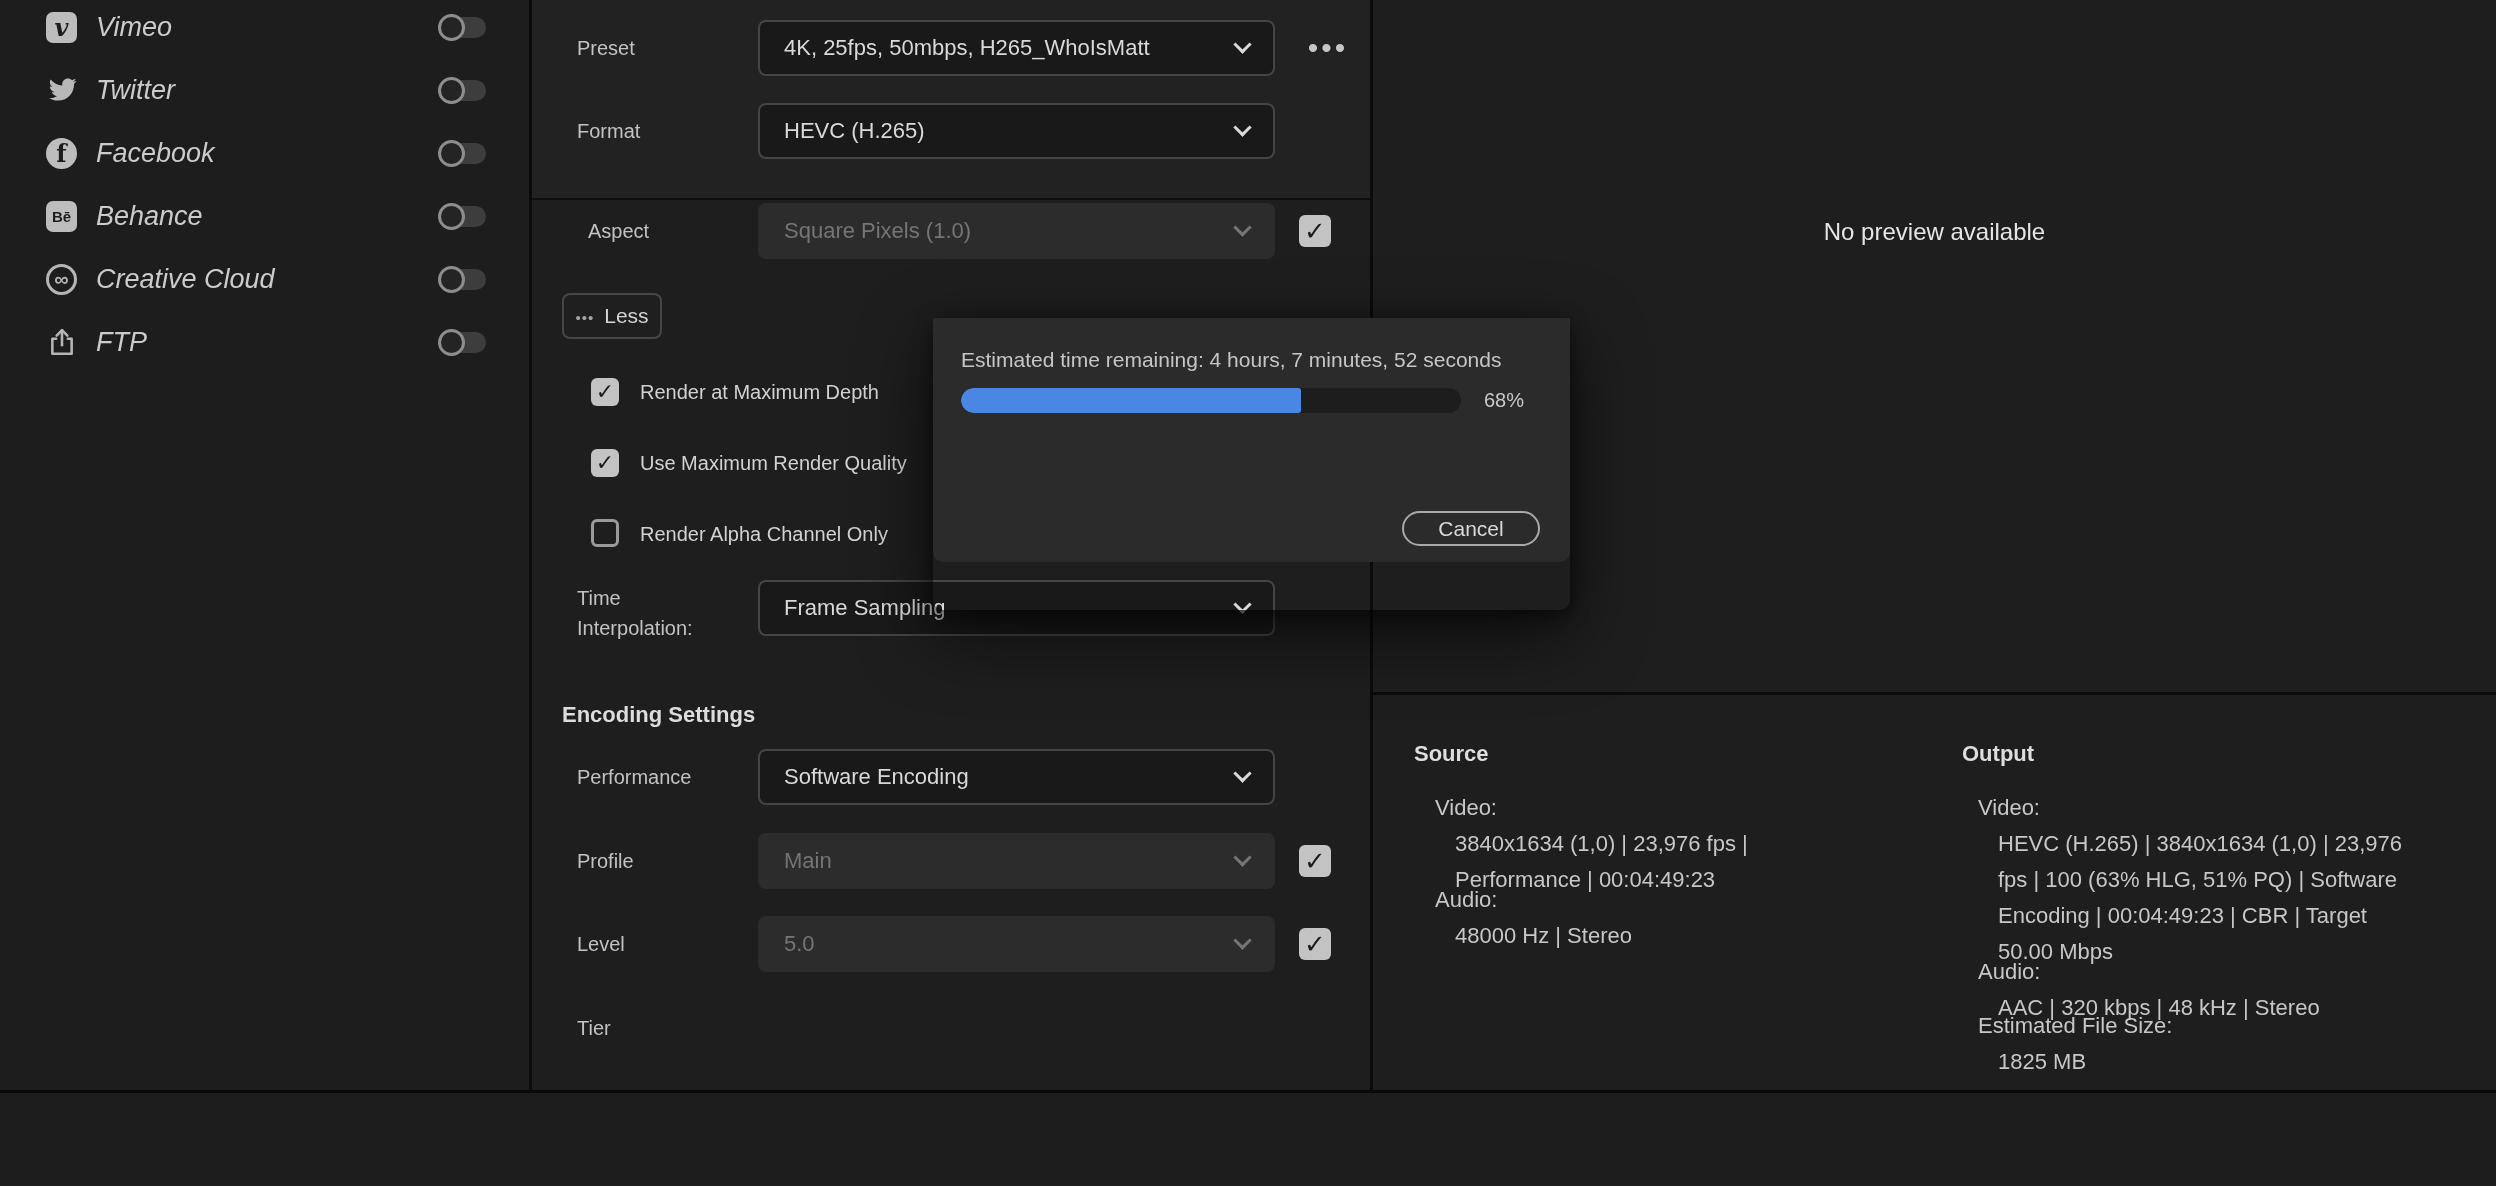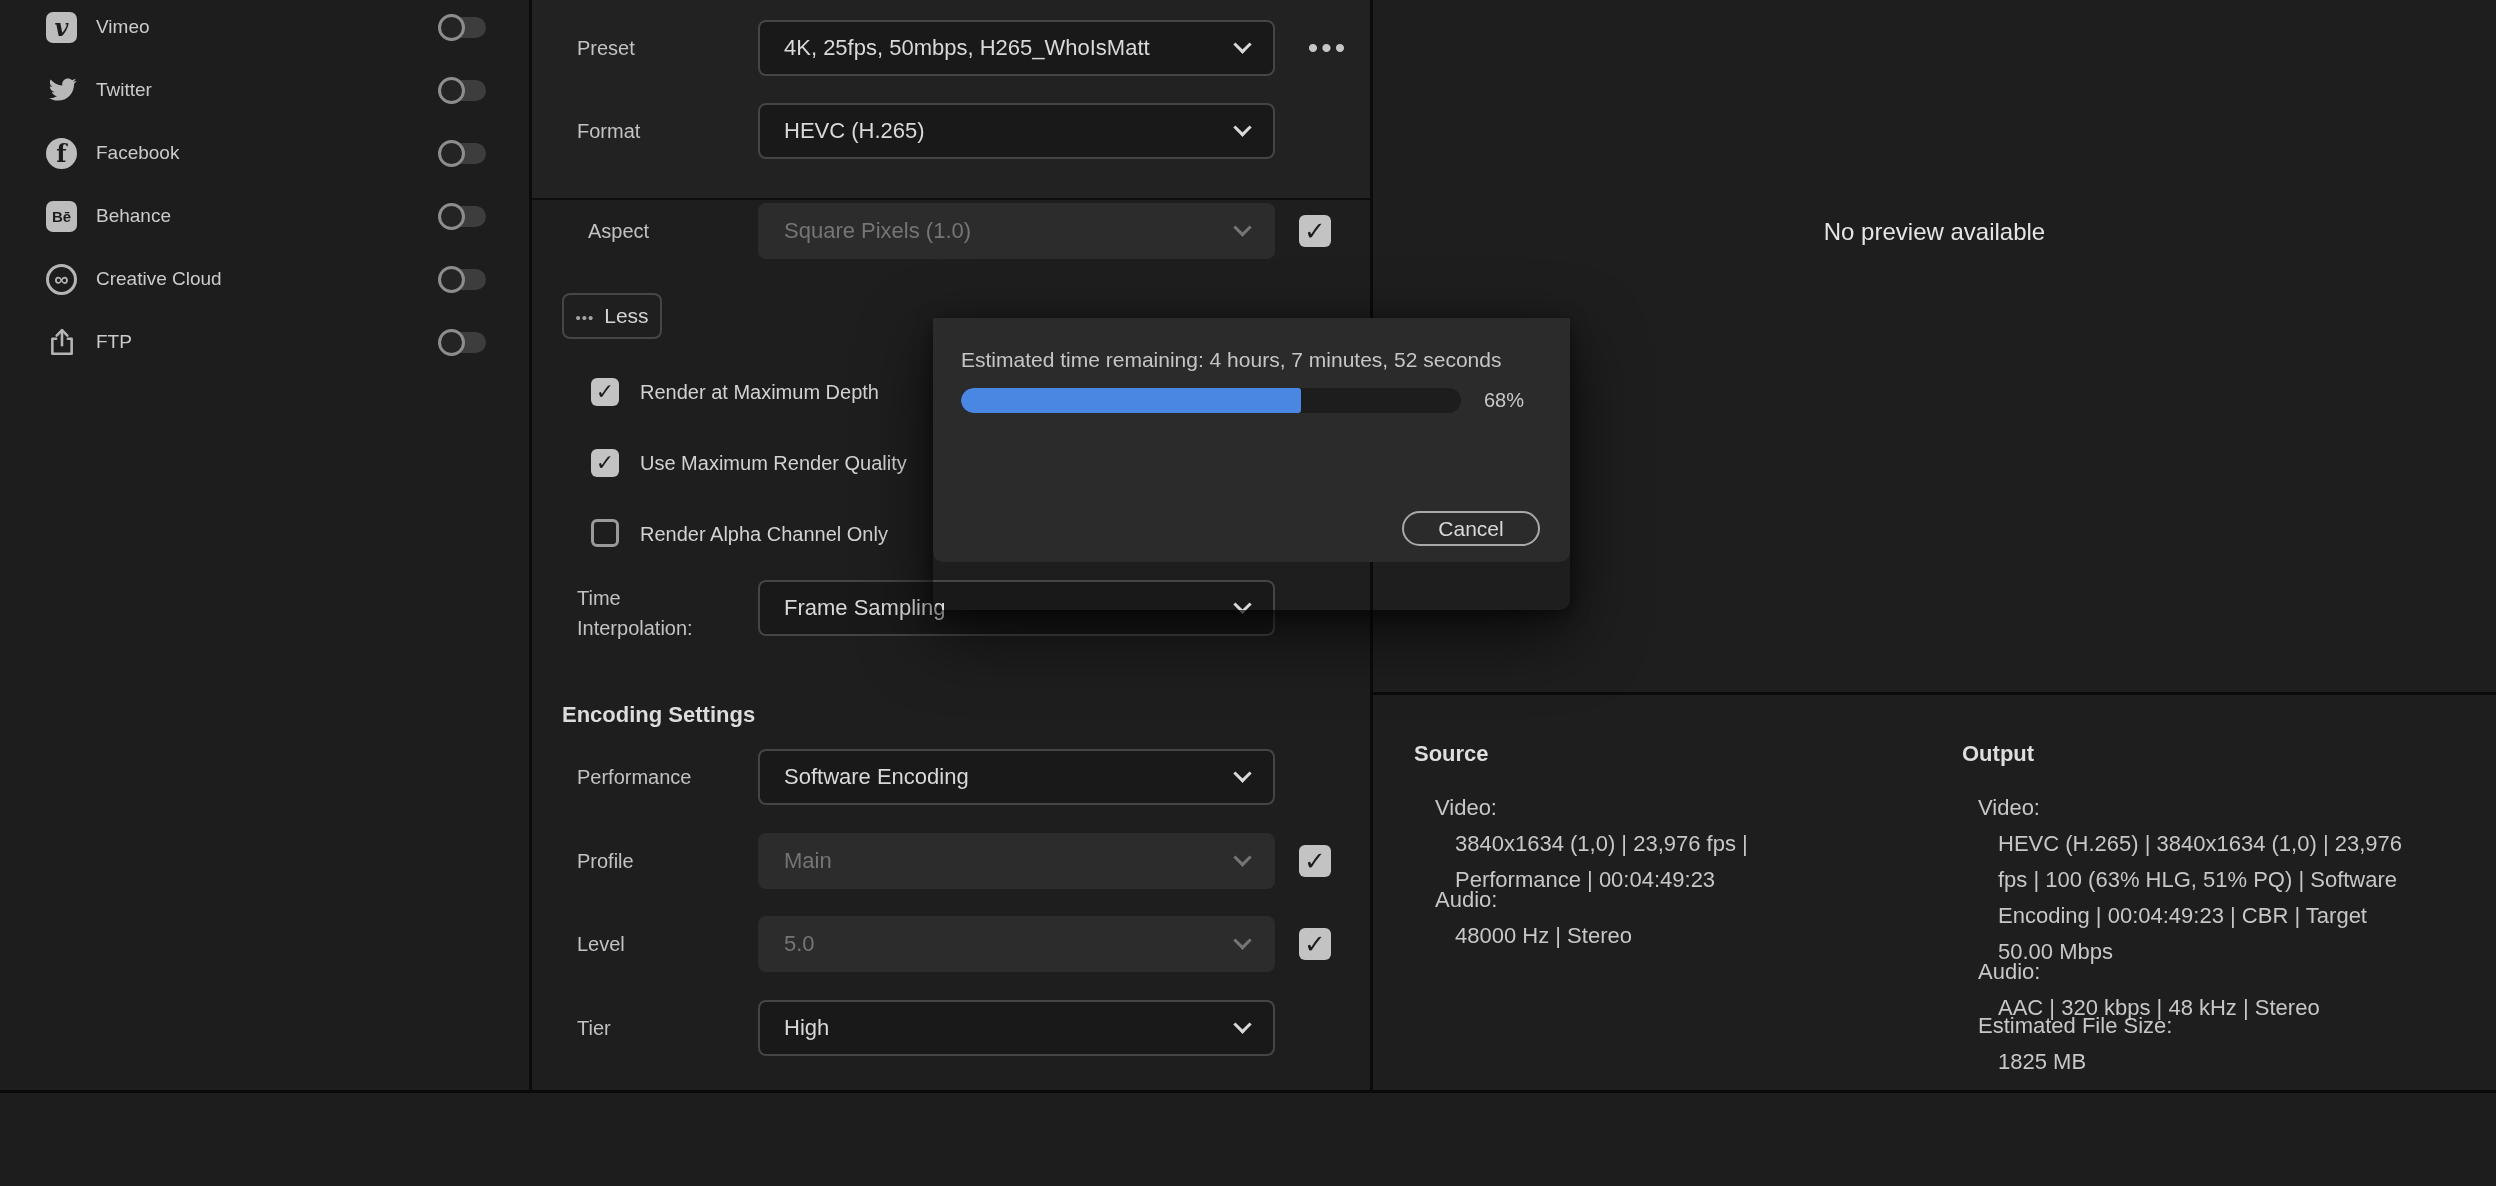--- a/index.html
+++ b/index.html
@@ -23,21 +23,21 @@
   
   .srow{position:absolute;left:0;width:529px;height:54px;display:flex;align-items:center;}
   .srow .ic{position:absolute;left:46px;width:31px;height:31px;display:flex;align-items:center;justify-content:center;}
   .ic.boxbg{background:#bdbdbd;border-radius:7px;color:#1d1d1d;font-weight:bold;}
   .ic.circlebg{background:#bdbdbd;border-radius:50%;color:#1d1d1d;font-weight:bold;}
   .ic.outlinebg{border:3px solid #b5b5b5;border-radius:50%;color:#b5b5b5;font-weight:bold;}
   .ic.vimeo{font-family:"DejaVu Serif",serif;font-style:italic;font-size:24px;}
   .ic.facebook{font-family:"DejaVu Serif",serif;font-size:24px;}
   .ic.behance{font-size:15px;letter-spacing:0px;}
   .ic.cc{font-size:20px;}
-  .slabel{position:absolute;left:96px;font-size:19px;color:#cbcbcb;}
+  .slabel{position:absolute;left:96px;font-size:27px;color:#cbcbcb;font-style:italic;}
   .toggle{position:absolute;left:440px;width:46px;height:21px;border-radius:11px;background:#3d3d3d;}
   .toggle .knob{position:absolute;left:-2px;top:-3px;width:27px;height:27px;border-radius:50%;background:#242424;border:3.5px solid #8d8d8d;}
 
   
   .flabel{position:absolute;font-size:20px;color:#c2c2c2;}
   .dd{position:absolute;left:226px;width:517px;height:56px;background:#191919;border:2px solid #454545;border-radius:8px;
       display:flex;align-items:center;justify-content:space-between;padding:0 24px;color:#d9d9d9;font-size:22px;}
   .dd .chev{width:13px;height:13px;border-right:3px solid currentColor;border-bottom:3px solid currentColor;
       transform:rotate(45deg);margin-top:-7px;flex:none;}
   .dd .ddval{white-space:nowrap;overflow:hidden;text-overflow:ellipsis;}
@@ -204,24 +204,20 @@
     <span class="cb checked" style="left:767px;top:845px"></span>
 
     <span class="flabel" style="left:45px;top:933px">Level</span>
     <div class="dd disabled" style="top:916px">
       <span class="ddval">5.0</span>
         <span class="chev"></span>
     </div>
     <span class="cb checked" style="left:767px;top:928px"></span>
 
     <span class="flabel" style="left:45px;top:1017px">Tier</span>
-    <div class="dd" style="top:1000px">
-      <span class="ddval">High</span>
-        <span class="chev"></span>
-    </div>
   </div>
   <div class="vdiv2"></div>
 
   <div class="rightpanel">
     <div class="nopreview">No preview available</div>
 
     <div class="infoarea">
 
       <span class="ihead" style="left:41px;top:46px">Source</span>
       <div class="inforow" style="left:62px;top:95px">

